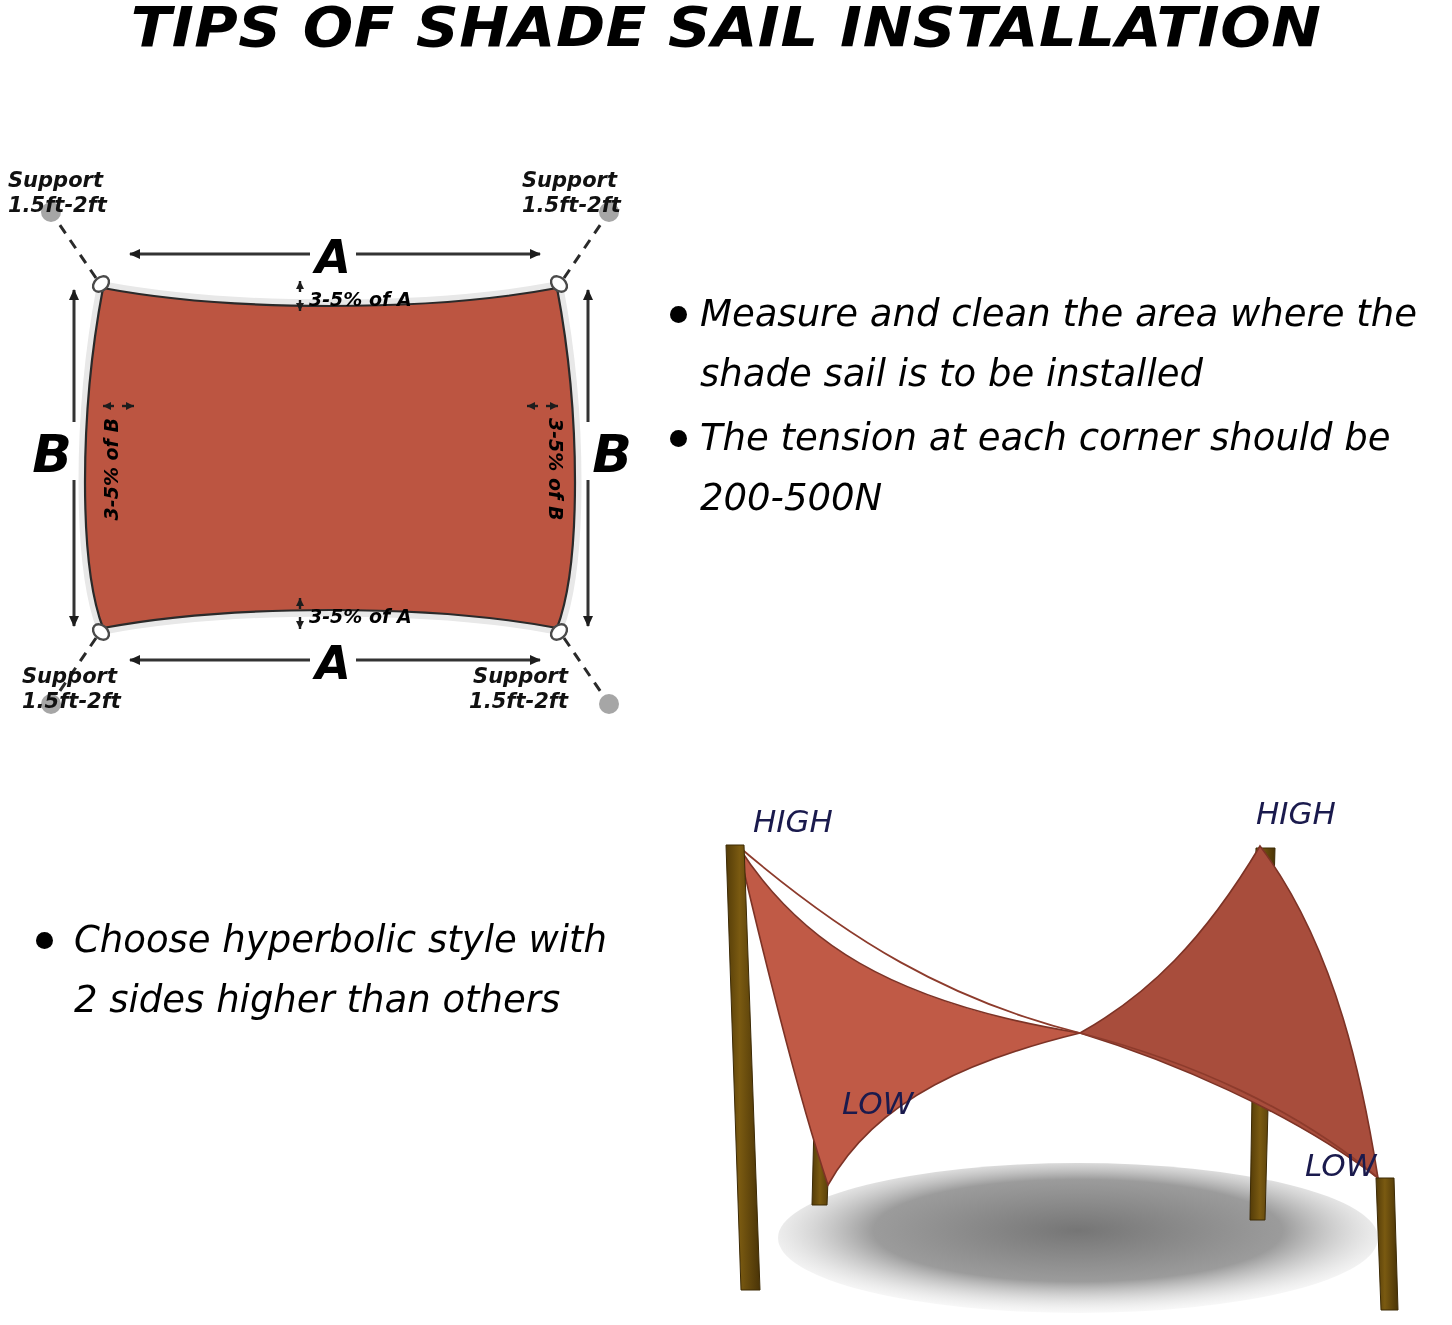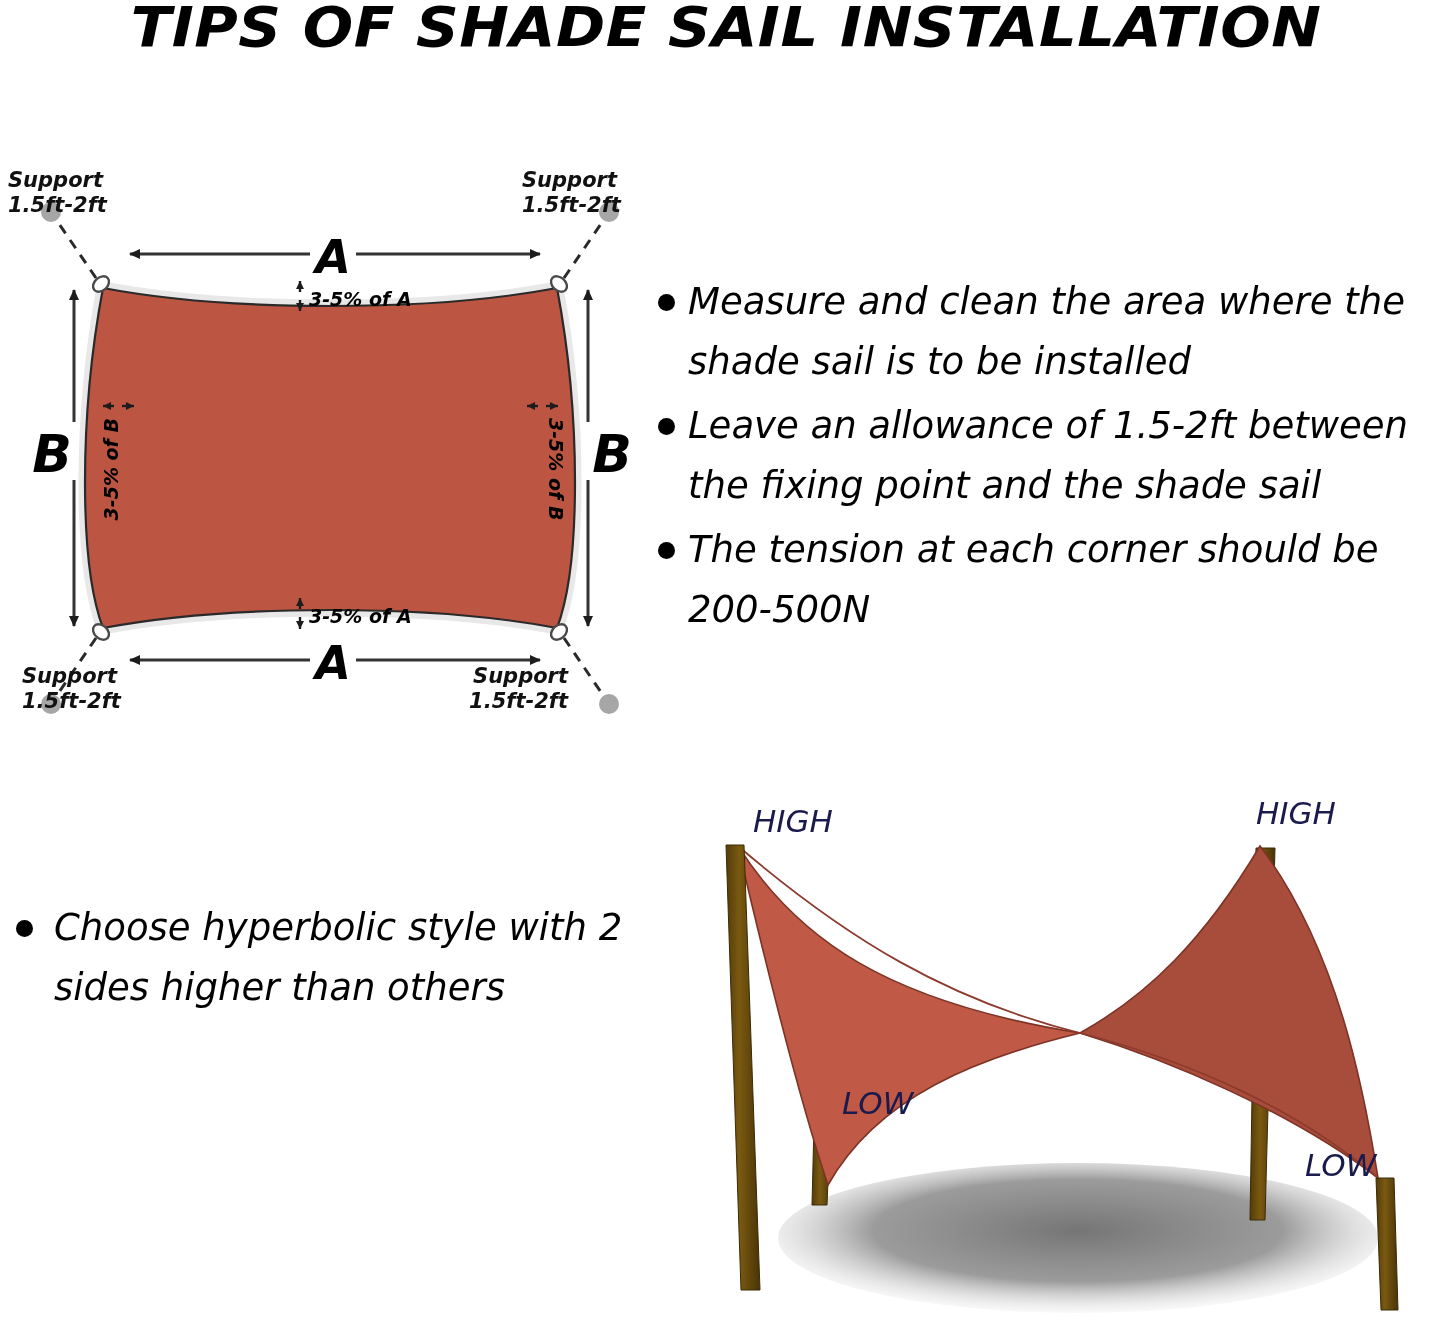--- a/index.html
+++ b/index.html
@@ -24,42 +24,42 @@
     white-space:nowrap;
   }
 
   
   .svgblock{position:absolute;}
   #rect-diagram{left:0;top:160px;width:660px;height:580px;}
   #hypar-diagram{left:648px;top:790px;width:804px;height:535px;}
 
   
   .bullets{position:absolute;}
-  .bullets ul{list-style:none;margin:0;padding:0;}
+  .bullets ul{list-style:none;margin:12px;padding:0;}
   .bullets li{
     position:relative;
     padding-left:36px;
     margin:0 0 10px 0;
   }
   .bullets li .dot{
     position:absolute;left:4px;top:0.62em;
     width:17px;height:17px;border-radius:50%;
     background:#000;
   }
   .bullets li .txt{display:block;}
 
   #tips-top{
     left:652px;top:272px;width:800px;
     font-size:37px;line-height:1.62;
   }
   #tips-top li{margin-bottom:4px;}
   #tips-top li .dot{width:17px;height:17px;left:6px;top:0.60em;}
 
   #tips-bottom{
-    left:8px;top:898px;width:626px;
+    left:16px;top:898px;width:626px;
     font-size:37px;line-height:1.62;
   }
   #tips-bottom li{padding-left:46px;margin-bottom:4px;}
   #tips-bottom li .dot{width:17px;height:17px;left:8px;top:0.60em;}
 
   
   text{font-family:"DejaVu Sans","Liberation Sans",sans-serif;}
 </style>
 </head>
 <body>
@@ -170,24 +170,20 @@
       <line x1="546" y1="246" x2="558" y2="246" marker-end="url(#arrHs)"></line>
     </g>
     <text x="549" y="258" font-size="19" font-weight="700" fill="#000" transform="rotate(90 549 258)" text-anchor="start">3-5% of B</text>
   </svg>
 
   <div id="tips-top" class="bullets">
     <ul>
       <li>
         <span class="dot"></span>
         <span class="txt">Measure and clean the area where the shade sail is to be installed</span>
-      </li>
-      <li>
-        <span class="dot"></span>
-        <span class="txt">Leave an allowance of 1.5-2ft between the fixing point and the shade sail</span>
       </li>
       <li>
         <span class="dot"></span>
         <span class="txt">The tension at each corner should be 200-500N</span>
       </li>
     </ul>
   </div>
 
   <div id="tips-bottom" class="bullets">
     <ul>

